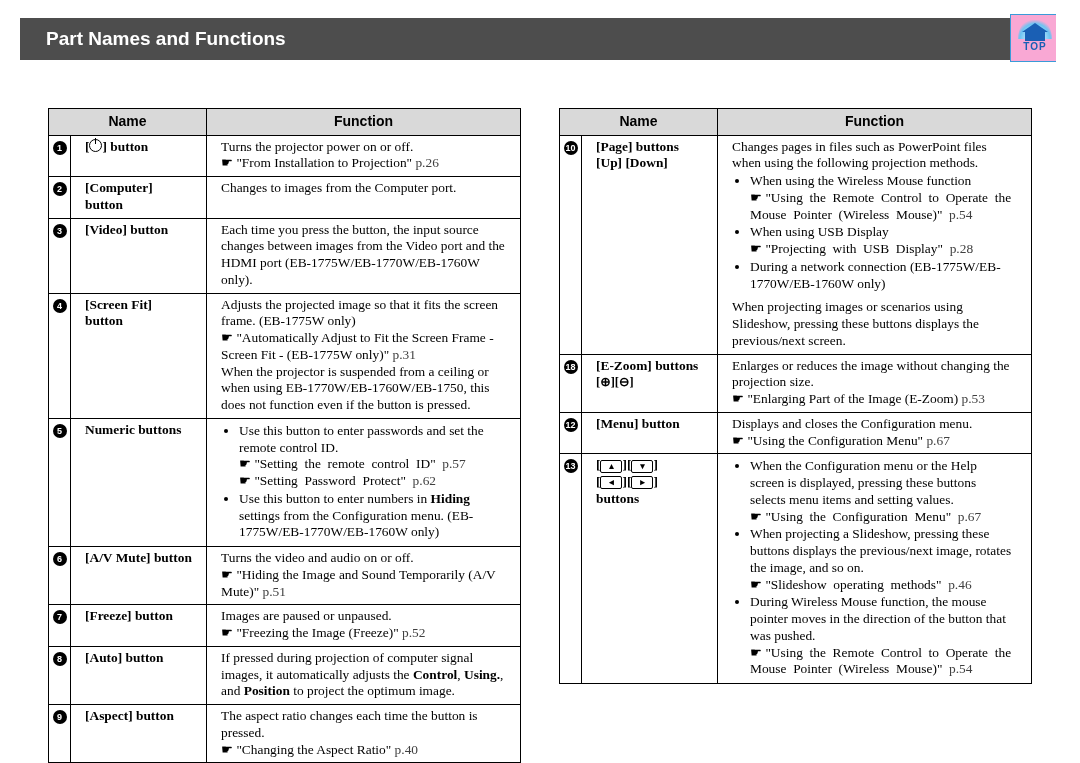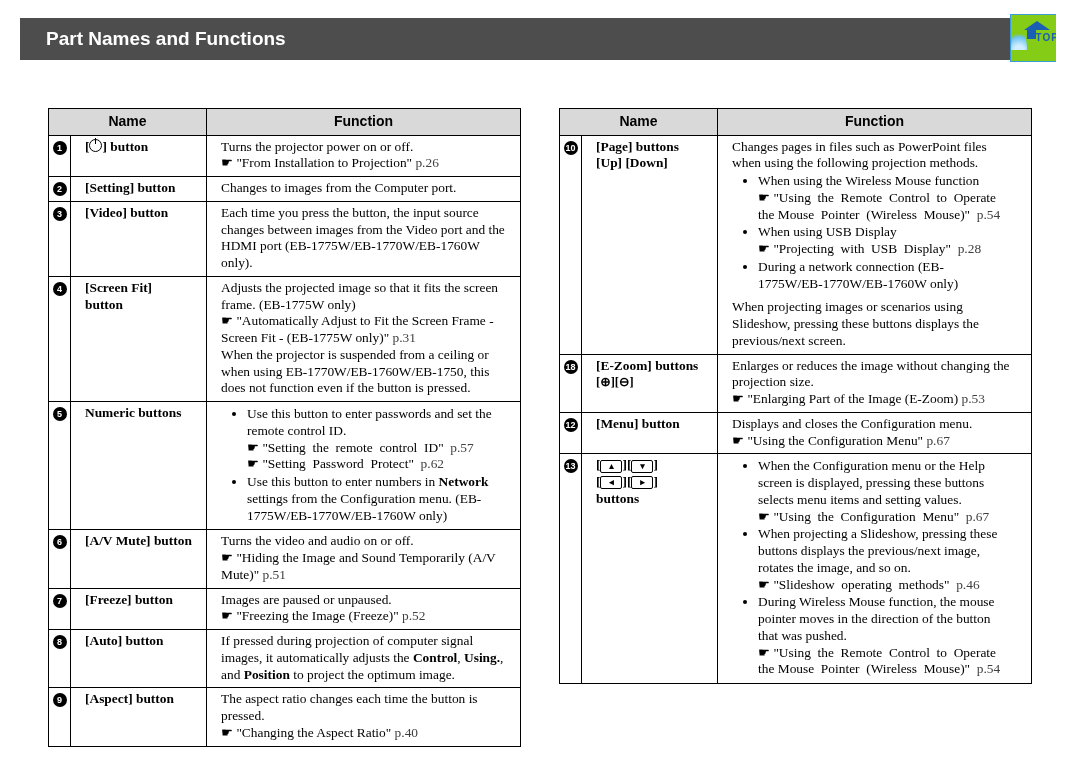--- a/index.html
+++ b/index.html
@@ -1,39 +1,39 @@
 <!DOCTYPE html>
 <html><head>
 <meta charset="utf-8">
 <style>
   body{margin:0;background:#fff;font-family:"Times New Roman",Times,serif;color:#000;font-size:13.4px;line-height:1.25}
   .page{width:1056px;height:763px;position:relative;background:#fff;overflow:hidden}
   .hdr{position:absolute;left:20px;top:18px;height:42px;width:1040px;background:#4d4d4d;color:#fff;
        font-family:"Helvetica Neue",Arial,sans-serif;font-weight:700;font-size:19px;display:flex;align-items:center}
   .hdr .title{padding-left:26px}
   .hdr .pg{position:absolute;right:8px;font-size:16px;font-weight:700}
-  .top-icon{position:absolute;left:1010px;top:14px;width:48px;height:46px;border:1.5px solid #3a9bd8;background:#84cc16;display:flex;align-items:center;justify-content:flex-start}
+  .top-icon{position:absolute;left:1010px;top:14px;width:48px;height:46px;border:1.5px solid #3a9bd8;background:#f9a8d4;display:flex;flex-direction:column;align-items:center;justify-content:flex-start}
   .top-icon .glow{width:34px;height:22px;border-radius:50% 50% 0 0/100% 100% 0 0;background:radial-gradient(circle at 50% 100%,#cfeeff 20%,#6cc3f2 55%,transparent 70%);margin-top:2px}
   .top-icon .house{width:20px;height:10px;background:#1a5fb4;margin-top:-8px;position:relative}
   .top-icon .house:before{content:"";position:absolute;left:-3px;top:-8px;border-left:13px solid transparent;border-right:13px solid transparent;border-bottom:9px solid #1a5fb4}
   .top-icon .lbl{font-family:Arial,sans-serif;font-size:10px;font-weight:700;color:#1a5fb4;letter-spacing:1px}
   .cols{position:absolute;left:48px;top:108px;width:984px;display:flex;gap:38px}
   .col{width:473px}
   table{border-collapse:collapse;width:100%;table-layout:fixed}
   th,td{border:1px solid #000;vertical-align:top;padding:3px 14px 4px}
   th{background:#d9d9d9;font-family:Arial,sans-serif;font-size:14px;font-weight:700;text-align:center;padding:4px}
   col.mark{width:22px}
   col.name{width:136px}
   td.mark{text-align:center;padding:3px 0}
   .marker{display:inline-block;width:14px;height:14px;border-radius:50%;background:#000;color:#fff;font-size:9px;font-weight:700;line-height:14px;font-family:Arial,sans-serif}
   .b{font-weight:700}
   .ptr{font-family:Arial,sans-serif}
   .lk{color:#404040}
   ul.bul{margin:0;padding-left:14px}
-  ul.bul li{margin:1px 12px}
+  ul.bul li{margin:1px 4px}
   .kbox{border:1px solid #000;display:inline-flex;align-items:center;justify-content:center;min-width:14px;height:11px;padding:0 3px;border-radius:2px;font-size:9px;background:#fff;vertical-align:middle}
   .sub{font-size:12.5px}
   .pwr{display:inline-block;width:11px;height:11px;border:1.2px solid #000;border-radius:50%;position:relative;vertical-align:-1px}
   .pwr:after{content:"";position:absolute;left:4.4px;top:-2px;width:1.2px;height:6px;background:#000}
 </style>
 </head>
 <body>
 
 <div class="page">
   <div class="hdr">
@@ -61,40 +61,40 @@
         </tr>
           </thead>
         <tbody>
             <tr>
               <td class="mark"><span class="marker">1</span></td>
               <td class="b">[<span class="pwr"></span>] button</td>
               <td>Turns the projector power on or off.<br><span class="ptr">☛</span> "From Installation to Projection" <span class="lk">p.26</span></td>
             </tr>
             <tr>
               <td class="mark"><span class="marker">2</span></td>
-              <td class="b">[Setting] button</td>
+              <td class="b">[Computer] button</td>
               <td>Changes to images from the Computer port.</td>
             </tr>
             <tr>
               <td class="mark"><span class="marker">3</span></td>
               <td class="b">[Video] button</td>
               <td>Each time you press the button, the input source changes between images from the Video port and the HDMI port (EB-1775W/EB-1770W/EB-1760W only).</td>
             </tr>
             <tr>
               <td class="mark"><span class="marker">4</span></td>
               <td class="b">[Screen Fit] button</td>
               <td>Adjusts the projected image so that it fits the screen frame. (EB-1775W only)<br><span class="ptr">☛</span> "Automatically Adjust to Fit the Screen Frame - Screen Fit - (EB-1775W only)" <span class="lk">p.31</span><br>When the projector is suspended from a ceiling or when using EB-1770W/EB-1760W/EB-1750, this does not function even if the button is pressed.</td>
             </tr>
             <tr>
               <td class="mark"><span class="marker">5</span></td>
               <td class="b">Numeric buttons</td>
               <td>
                 <ul class="bul">
                   <li>Use this button to enter passwords and set the remote control ID.<br><span class="ptr">☛</span> "Setting&nbsp; the&nbsp; remote&nbsp; control&nbsp; ID"&nbsp; <span class="lk">p.57</span><br><span class="ptr">☛</span> "Setting&nbsp; Password&nbsp; Protect"&nbsp; <span class="lk">p.62</span></li>
-                  <li>Use this button to enter numbers in <span class="b">Network</span> settings from the Configuration menu. (EB-1775W/EB-1770W/EB-1760W only)</li>
+                  <li>Use this button to enter numbers in <span class="b">Hiding</span> settings from the Configuration menu. (EB-1775W/EB-1770W/EB-1760W only)</li>
                 </ul>
               </td>
             </tr>
             <tr>
               <td class="mark"><span class="marker">6</span></td>
               <td class="b">[A/V Mute] button</td>
               <td>Turns the video and audio on or off.<br><span class="ptr">☛</span> "Hiding the Image and Sound Temporarily (A/V Mute)" <span class="lk">p.51</span></td>
             </tr>
             <tr>
               <td class="mark"><span class="marker">7</span></td>

